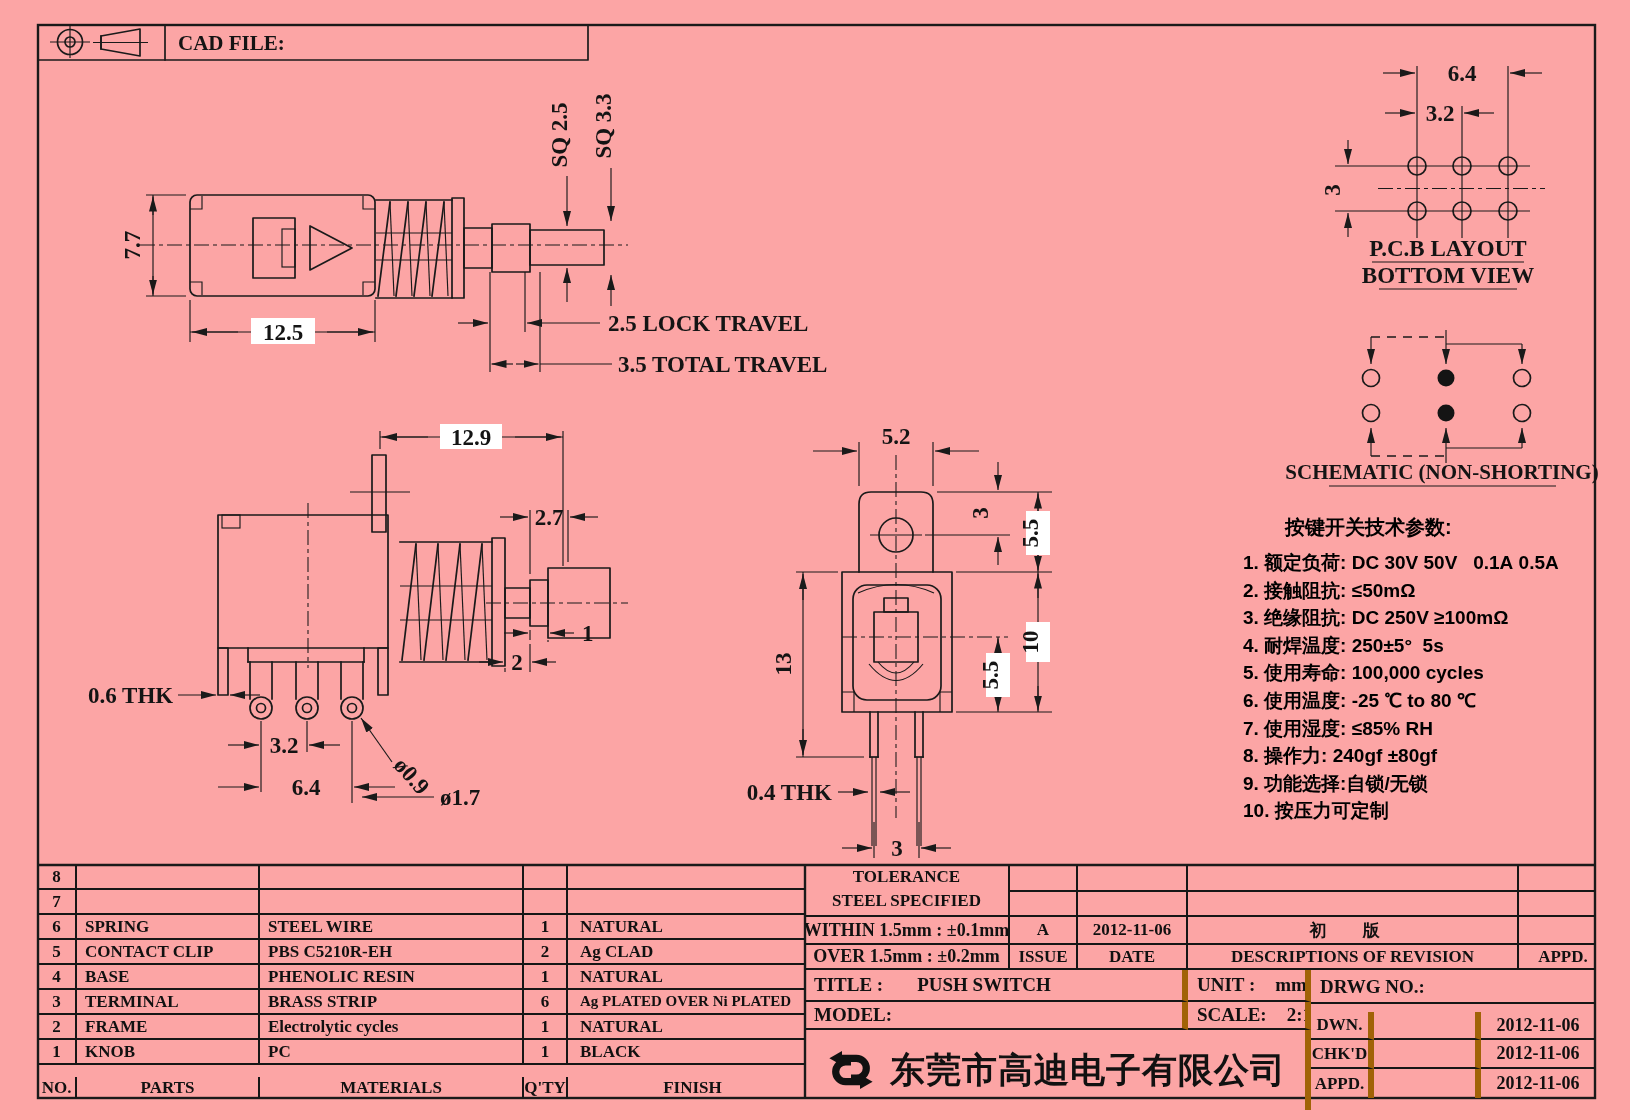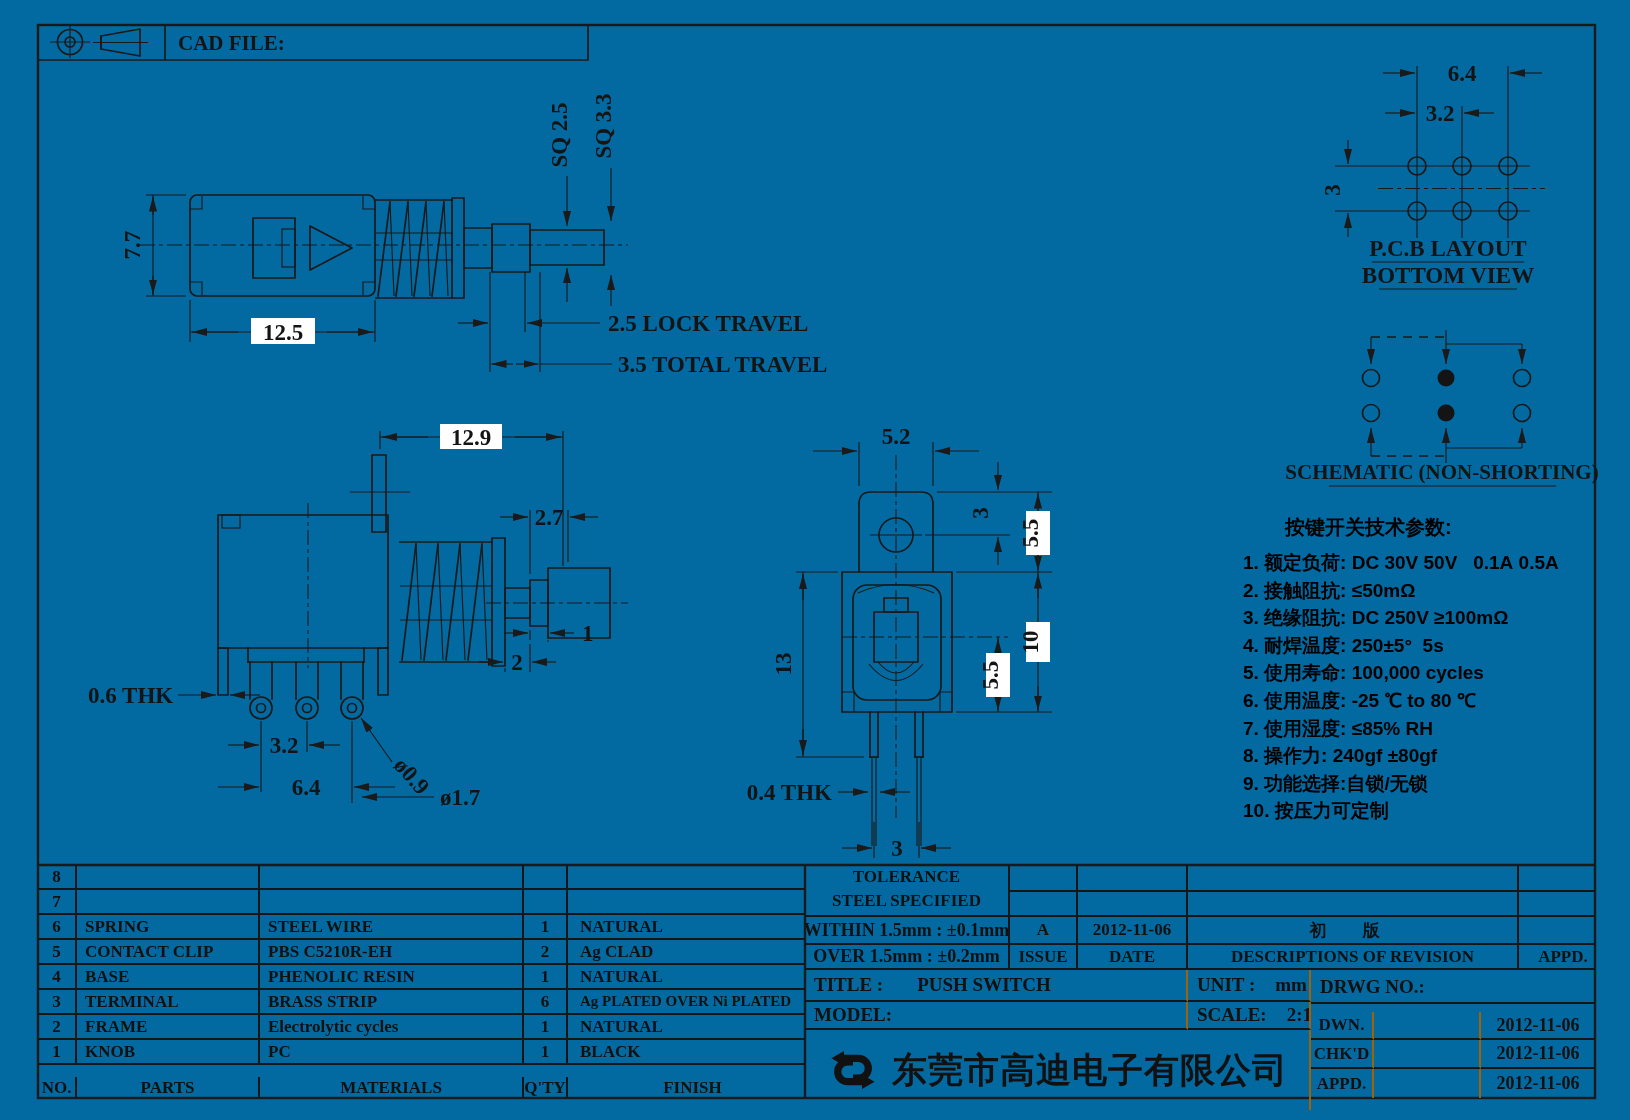--- a/index.html
+++ b/index.html
@@ -1,16 +1,16 @@
 <!DOCTYPE html>
 <html><head>
 <meta charset="utf-8">
 <style>
   html,body{margin:0;padding:0;background:#e8e8e8;}
-  .page{position:relative;width:1630px;height:1120px;background:#0369a1;overflow:hidden;
+  .page{position:relative;width:1630px;height:1120px;background:#fca5a5;overflow:hidden;
         font-family:"Liberation Serif",serif;color:#111;}
   svg text{font-family:"Liberation Serif",serif;font-weight:bold;fill:#141414;}
   .o{stroke:#1a1a1a;stroke-width:1.7;fill:none;stroke-linejoin:round;stroke-linecap:square;}
   .t{stroke:#1a1a1a;stroke-width:1.15;fill:none;}
   .ar{stroke:#1a1a1a;stroke-width:1.15;fill:none;marker-end:url(#ah);}
   .cl{stroke:#1a1a1a;stroke-width:1.05;fill:none;stroke-dasharray:15 4 4 4;}
   .dsh{stroke:#1a1a1a;stroke-width:1.3;fill:none;stroke-dasharray:9 7;}
   .thk{stroke:#1a1a1a;stroke-width:2.4;fill:none;}
   .dim{font-size:23px;}
   .wbg{fill:#ffffff;}
@@ -18,21 +18,21 @@
   .grid{position:absolute;display:grid;}
   .grid .c{border-right:2px solid #161616;border-bottom:2px solid #161616;
      font:bold 17px "Liberation Serif",serif;display:flex;align-items:center;
      padding:0 0 0 8px;box-sizing:border-box;overflow:hidden;white-space:nowrap;}
   .grid .c.ctr{justify-content:center;padding:0;}
   .grid .c.nb{border-bottom:none;margin-top:12px;}
   .grid .c.nr{border-right:none;padding-left:12px;}
   .abs{position:absolute;box-sizing:border-box;}
   .cell{position:absolute;box-sizing:border-box;display:flex;align-items:center;
      font:bold 19px "Liberation Serif",serif;padding-left:9px;white-space:nowrap;overflow:hidden;}
-  .br{border-right:2px solid #a16207;}
+  .br{border-right:6px solid #a16207;}
   .bb{border-bottom:2px solid #161616;}
   .cn{justify-content:center;padding-left:0;}
   .tech{position:absolute;left:1243px;top:514px;width:384px;
      font-family:"Liberation Sans",sans-serif;font-weight:bold;color:#000;}
   .tech .tt{font-size:20px;margin:0 0 8px 42px;}
   .tech .it{font-size:19px;line-height:27.6px;white-space:nowrap;}
   .company{font-family:"Liberation Sans",sans-serif;font-weight:bold;font-size:35px;
      letter-spacing:1px;white-space:nowrap;}
   .rev-desc{font-size:22px;letter-spacing:16px;font-family:"Liberation Serif",serif;}
 </style>

